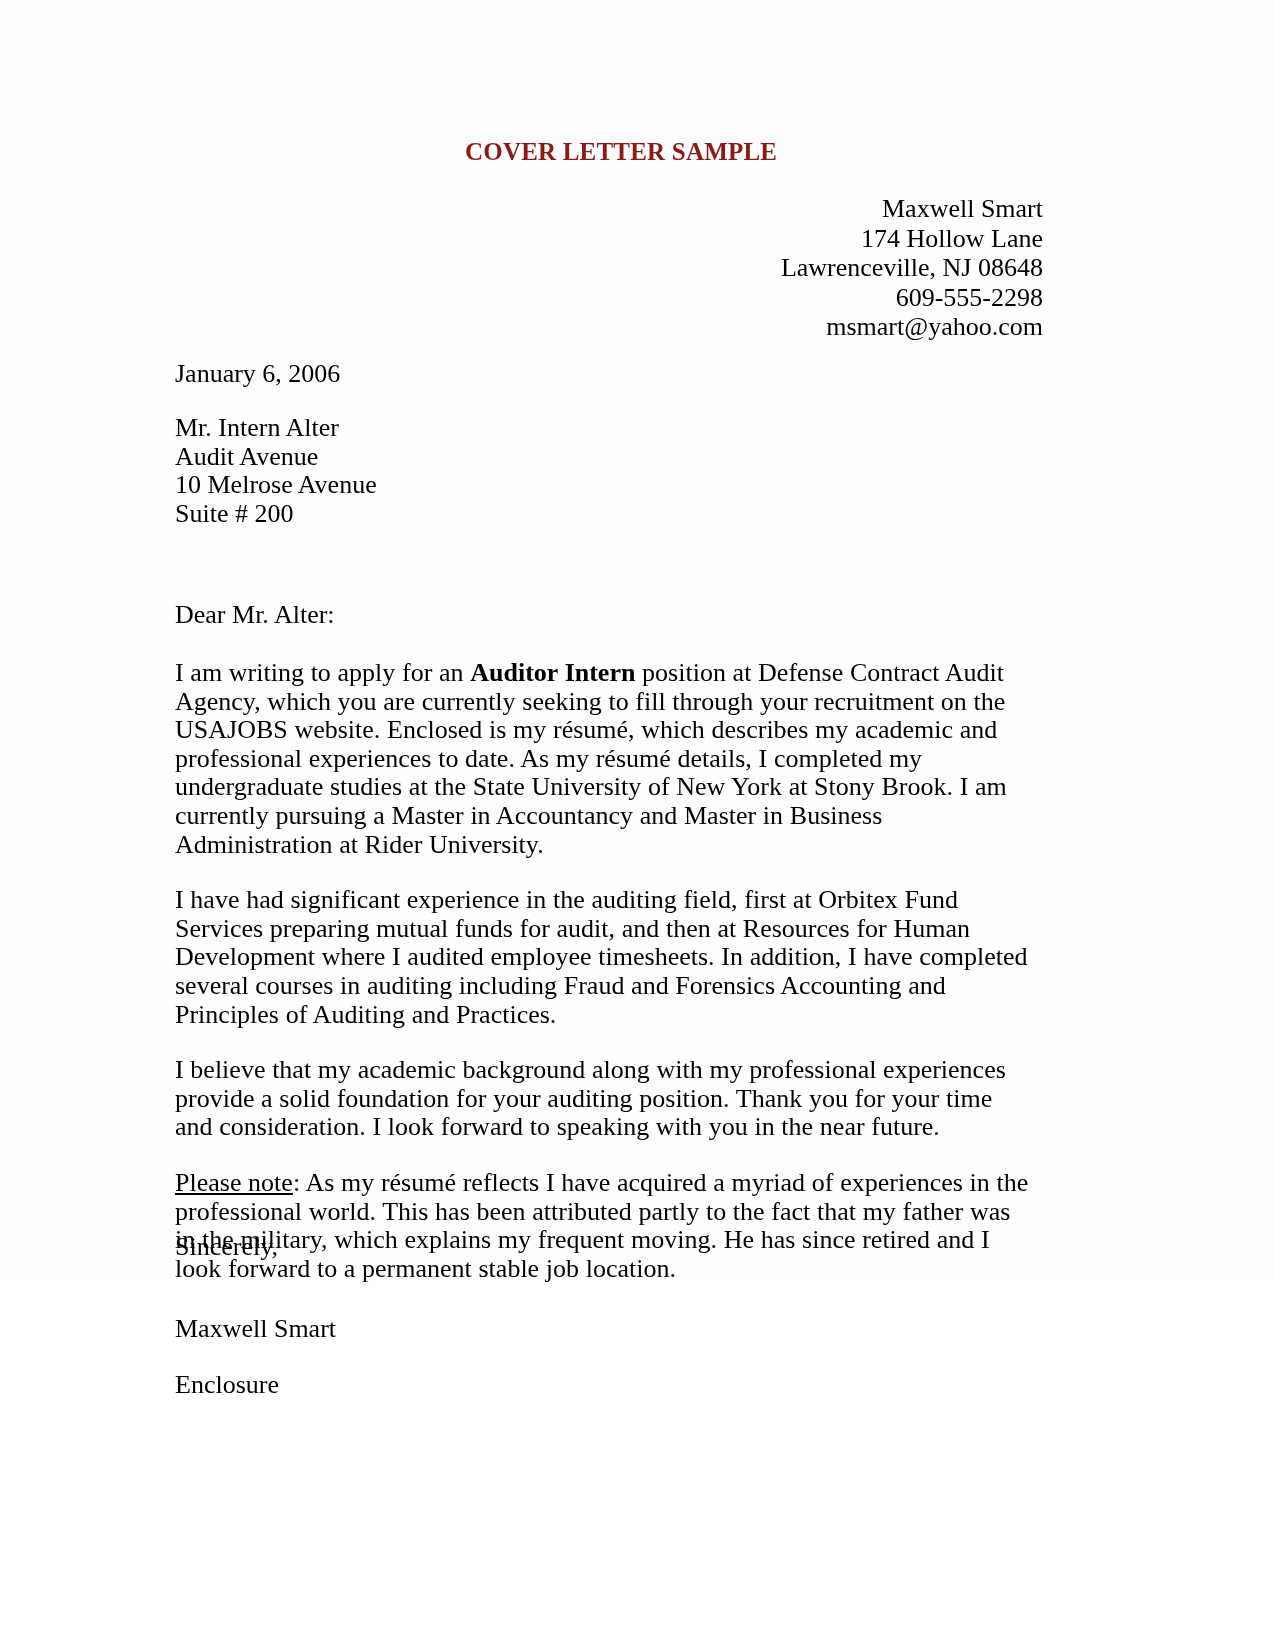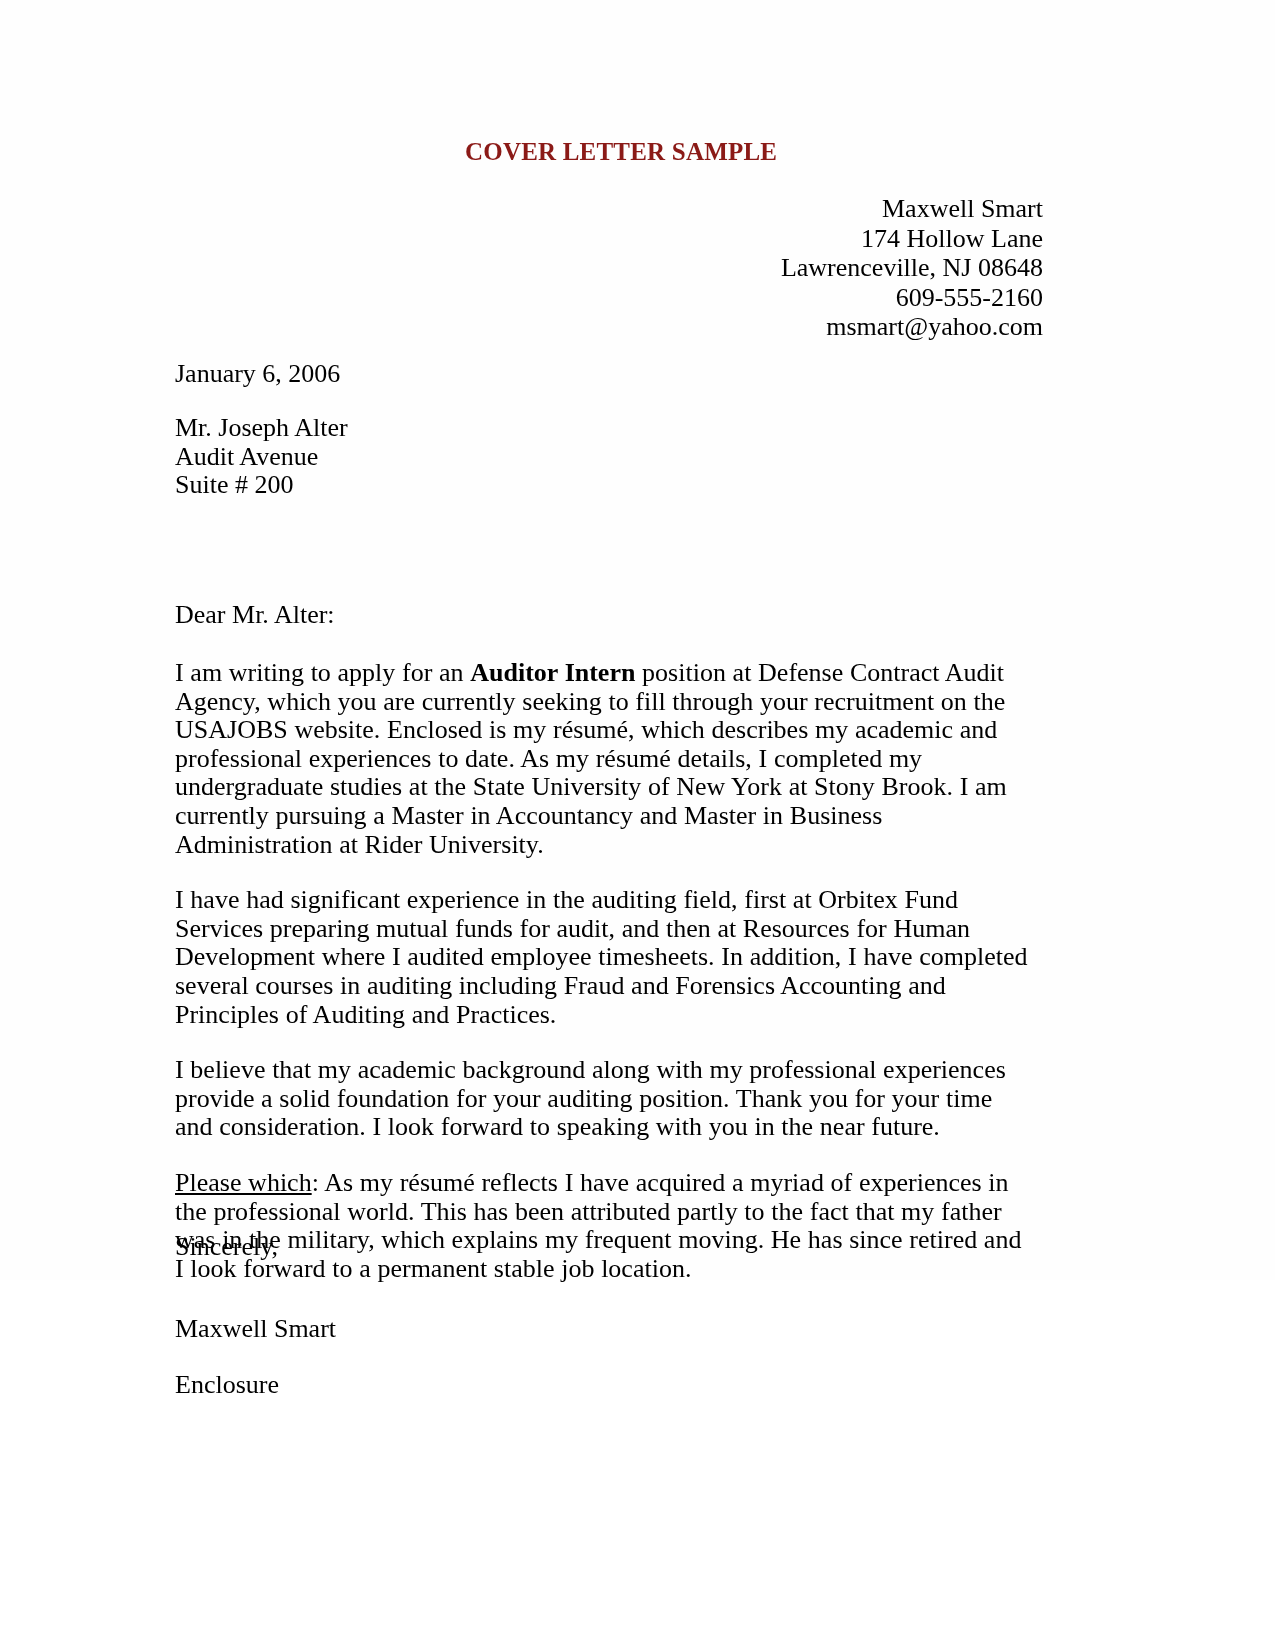--- a/index.html
+++ b/index.html
@@ -122,43 +122,44 @@
 
 <div class="page">
   <div class="sheet">
 
     <div class="doc-title">COVER LETTER SAMPLE</div>
 
     <div class="sender-block">
       <span class="line">Maxwell Smart</span>
       <span class="line">174 Hollow Lane</span>
       <span class="line">Lawrenceville, NJ 08648</span>
-      <span class="line">609-555-2160</span>
+      <span class="line">609-555-2298</span>
       <span class="line">msmart@yahoo.com</span>
     </div>
 
     <div class="date-line">January 6, 2006</div>
 
     <div class="recipient-block">
-      <span class="line">Mr. Joseph Alter</span>
+      <span class="line">Mr. Intern Alter</span>
       <span class="line">Audit Avenue</span>
+      <span class="line">10 Melrose Avenue</span>
       <span class="line">Suite # 200</span>
     </div>
 
     <div class="salutation">Dear Mr. Alter:</div>
 
     <div class="body-col">
 
       <p class="para"><span>I am writing to apply for an </span><span class="b">Auditor Intern</span><span> position at Defense Contract Audit Agency, which you are currently seeking to fill through your recruitment on the USAJOBS website.  Enclosed is my résumé, which describes my academic and professional experiences to date.  As my résumé details, I completed my undergraduate studies at the State University of New York at Stony Brook.  I am currently pursuing a Master in Accountancy and Master in Business Administration at Rider University.</span></p>
 
       <p class="para">I have had significant experience in the auditing field, first at Orbitex Fund Services preparing mutual funds for audit, and then at Resources for Human Development where I audited employee timesheets.  In addition, I have completed several courses in auditing including Fraud and Forensics Accounting and Principles of Auditing and Practices.</p>
 
       <p class="para">I believe that my academic background along with my professional experiences provide a solid foundation for your auditing position.  Thank you for your time and consideration.  I look forward to speaking with you in the near future.</p>
 
-      <p class="para"><span class="u">Please which</span><span>: As my résumé reflects I have acquired a myriad of experiences in the professional world.  This has been attributed partly to the fact that my father was in the military, which explains my frequent moving.  He has since retired and I look forward to a permanent stable job location.</span></p>
+      <p class="para"><span class="u">Please note</span><span>: As my résumé reflects I have acquired a myriad of experiences in the professional world.  This has been attributed partly to the fact that my father was in the military, which explains my frequent moving.  He has since retired and I look forward to a permanent stable job location.</span></p>
 
     </div>
 
     <div class="closing">Sincerely,</div>
 
     <div class="signature-name">Maxwell Smart</div>
 
     <div class="enclosure">Enclosure</div>
 
   </div>

